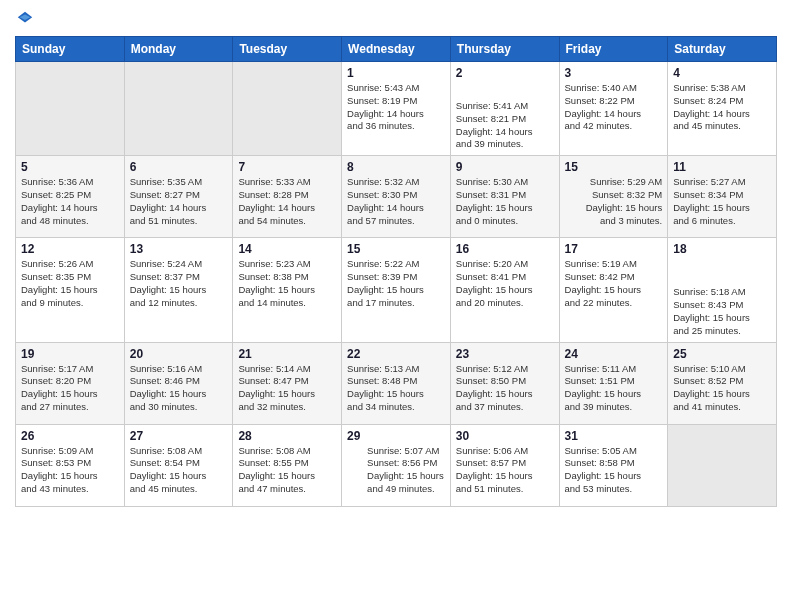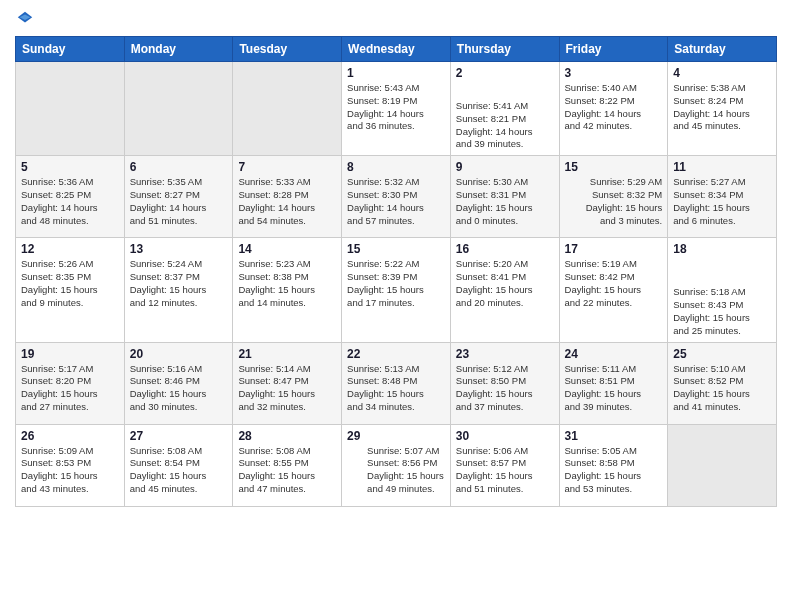--- a/index.html
+++ b/index.html
@@ -296,21 +296,21 @@
           <td>
             <div class="day-num">23</div>
             <div class="day-info" style="white-space: pre-line;">Sunrise: 5:12 AM
 Sunset: 8:50 PM
 Daylight: 15 hours
 and 37 minutes.</div>
           </td>
           <td>
             <div class="day-num">24</div>
             <div class="day-info" style="white-space: pre-line;">Sunrise: 5:11 AM
-Sunset: 8:51 PM
+Sunset: 1:51 PM
 Daylight: 15 hours
 and 39 minutes.</div>
           </td>
           <td>
             <div class="day-num">25</div>
             <div class="day-info" style="white-space: pre-line;">Sunrise: 5:10 AM
 Sunset: 8:52 PM
 Daylight: 15 hours
 and 41 minutes.</div>
           </td>

